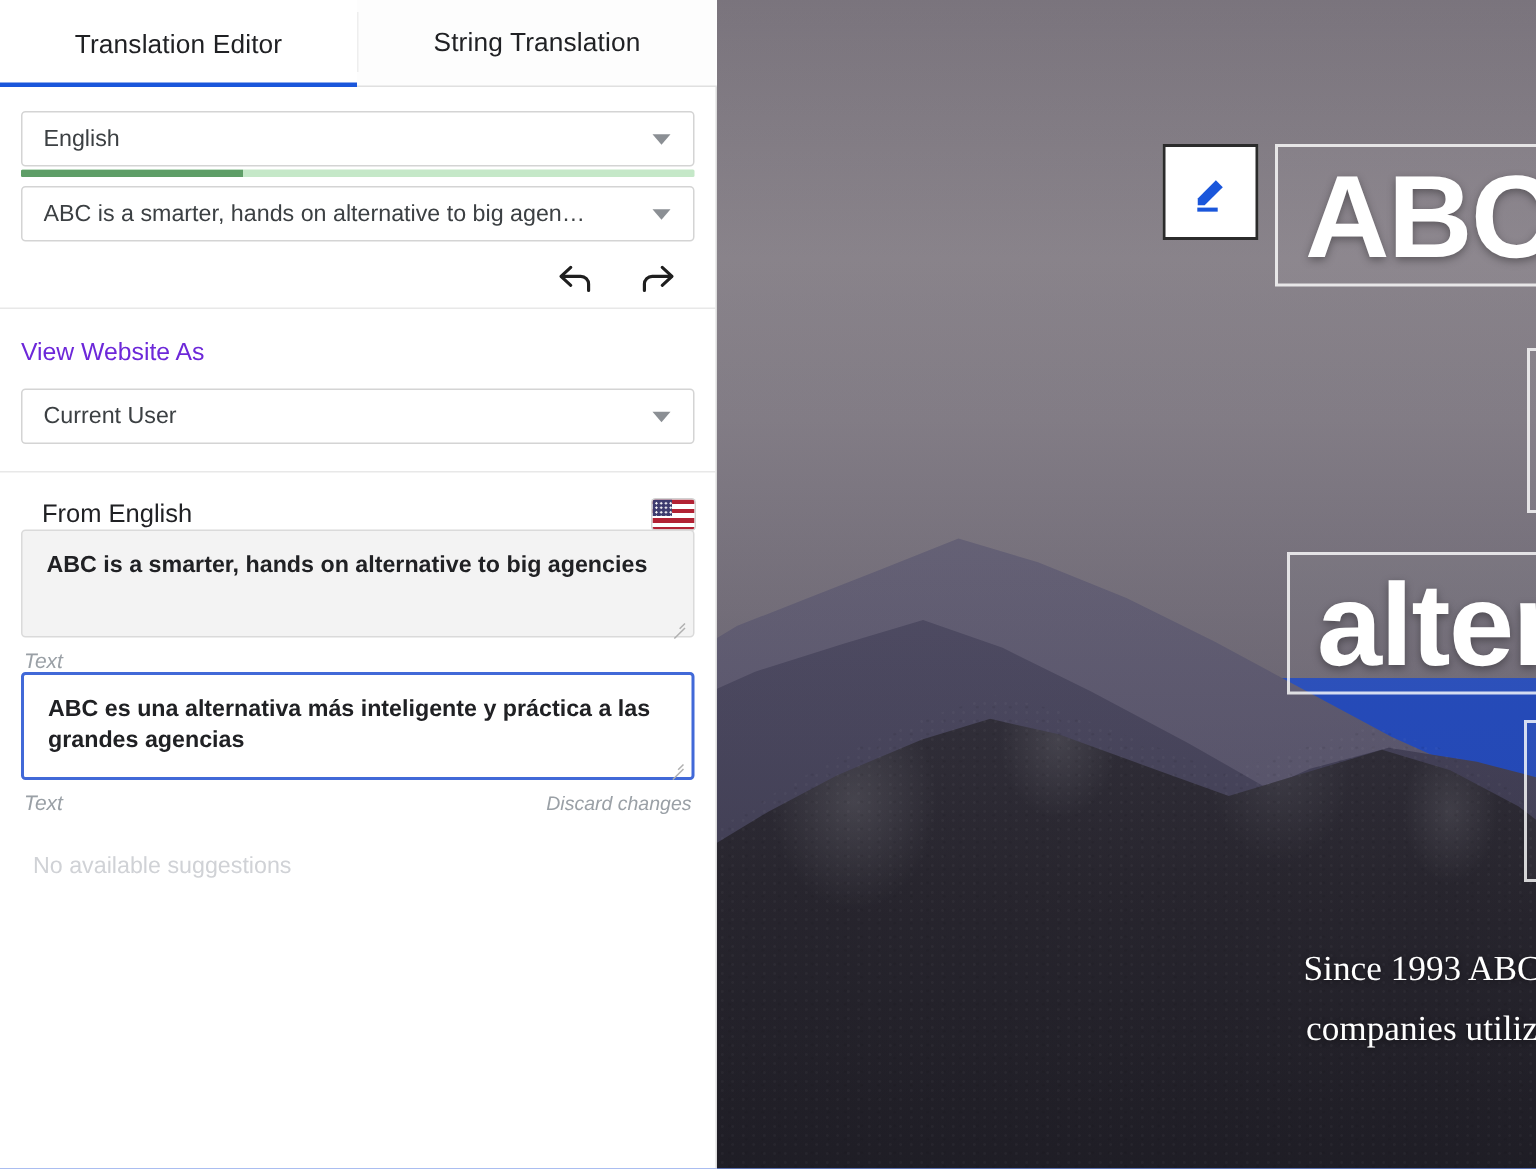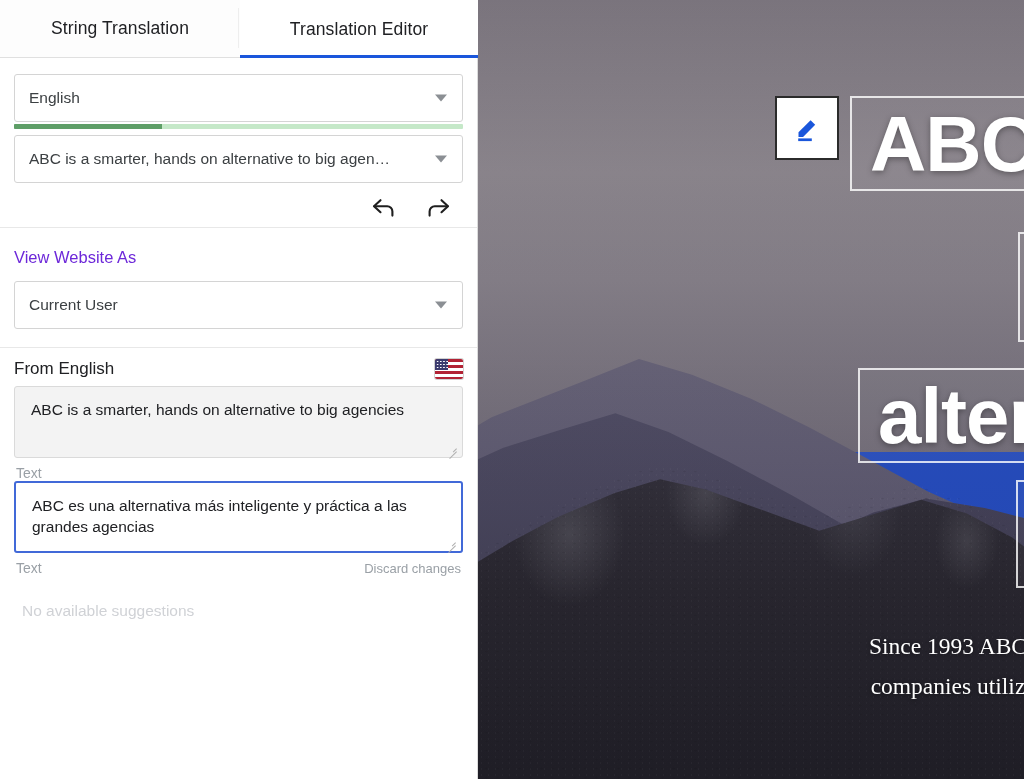--- a/index.html
+++ b/index.html
@@ -31,21 +31,21 @@
     border-bottom:1px solid #e0e0e0;
   }
   .tab.active::after {
     content:""; position:absolute; left:0; right:0; bottom:0;
     height:3px; background:#1a56db;
   }
   .tab-sep { position:absolute; left:238px; top:8px; bottom:10px; width:1px; background:#eeeeee; }
 
   
   .select {
-    position:relative; height:48px; border:1px solid #d4d4d4; border-radius:3px;
+    position:relative; height:37px; border:1px solid #d4d4d4; border-radius:3px;
     background:#fff; display:flex; align-items:center;
     padding:0 40px 0 14px; font-size:15.5px; color:#3c4043;
     cursor:pointer; white-space:nowrap; overflow:hidden;
   }
   .select .label { overflow:hidden; text-overflow:ellipsis; white-space:nowrap; }
   .caret {
     position:absolute; right:15px; top:50%; transform:translateY(-50%);
     width:0; height:0; border-left:6px solid transparent;
     border-right:6px solid transparent; border-top:7px solid #8b8f94;
   }
@@ -68,22 +68,22 @@
     cursor:pointer; border-radius:50%;
   }
   .icon-btn svg { display:block; }
 
   .divider { height:1px; background:#e8e8e8; width:100%; }
 
   .section { padding:20px 14px 18px 14px; }
   .section-title { font-size:16.5px; color:#6d28d9; margin-bottom:14px; }
 
   .fieldhead {
-    display:flex; align-items:center; gap:14px;
-    padding:0 14px; height:34px; margin-top:4px;
+    display:flex; align-items:flex-end; gap:14px;
+    padding:0 14px; height:34px; margin-top:4px;margin-left:14px;
   }
   .fieldhead .t { font-size:17px; color:#202124; }
   .fieldhead .spacer { flex:1; }
   .flag {
     width:28px; height:20px; border-radius:2px; overflow:hidden; position:relative;
     box-shadow:0 0 0 1px rgba(0,0,0,.18); flex:0 0 auto;
   }
   
   .flag-us { background:#fff; }
   .flag-us .stripes { position:absolute; inset:0;
@@ -97,38 +97,38 @@
   .flag-es { background:#c60b1e; }
   .flag-es .mid { position:absolute; left:0; right:0; top:25%; height:50%; background:#ffc400; }
   .flag-es .crest { position:absolute; left:22%; top:38%; width:4px; height:6px;
     background:#c60b1e; border-radius:1px; }
 
   .ta-wrap { padding:0 14px; position:relative; }
   .ta {
     width:100%; height:72px; border-radius:3px;
     font-family:"Liberation Sans", sans-serif; font-size:15.5px; line-height:21px;
     color:#202124; padding:12px 14px 12px 16px; resize:none;
-    display:block; overflow:hidden;
+    display:block; overflow:hidden;font-weight:bold;
   }
   .ta.source { background:#f3f3f3; border:1px solid #dadada; }
   .ta.target {
     background:#fff; border:2px solid #4169d8; height:72px; outline:none;
   }
   .grip {
     position:absolute; right:20px; bottom:5px; width:10px; height:10px;
     pointer-events:none;
   }
   .grip::before, .grip::after {
     content:""; position:absolute; right:0; background:#b0b0b0; height:1px;
   }
   .grip::before { width:10px; bottom:1px; transform:rotate(-45deg); transform-origin:right bottom; }
   .grip::after  { width:5px;  bottom:4px; transform:rotate(-45deg); transform-origin:right bottom; }
 
   .subrow {
-    display:flex; align-items:center; padding:7px 16px 0 16px;
+    display:flex; align-items:center; padding:7px 16px 0 16px;font-style:italic;
   }
   .sublabel { font-size:14px; color:#9aa0a6; }
   .sublink {
     margin-left:auto; font-size:13px; color:#9aa0a6; cursor:pointer;
   }
   .nosugg { padding:26px 16px 0 22px; font-size:15.5px; color:#d0d2d6; }
 
   
   .preview {
     flex:1 1 auto; position:relative; overflow:hidden;
@@ -217,25 +217,25 @@
   .para div { white-space:nowrap; }
 </style>
 </head>
 <body>
 
 <div class="app">
 
   <div class="panel">
 
     <div class="tabs">
+      <div class="tab active">
+        <span>Translation Editor</span>
+      </div>
       <div class="tab inactive">
         <span>String Translation</span>
-      </div>
-      <div class="tab active">
-        <span>Translation Editor</span>
       </div>
       <div class="tab-sep"></div>
     </div>
 
     <div class="lang-block">
       <div class="select">
         <span class="label">English</span>
         <span class="caret"></span>
       </div>
       <div class="progress">

